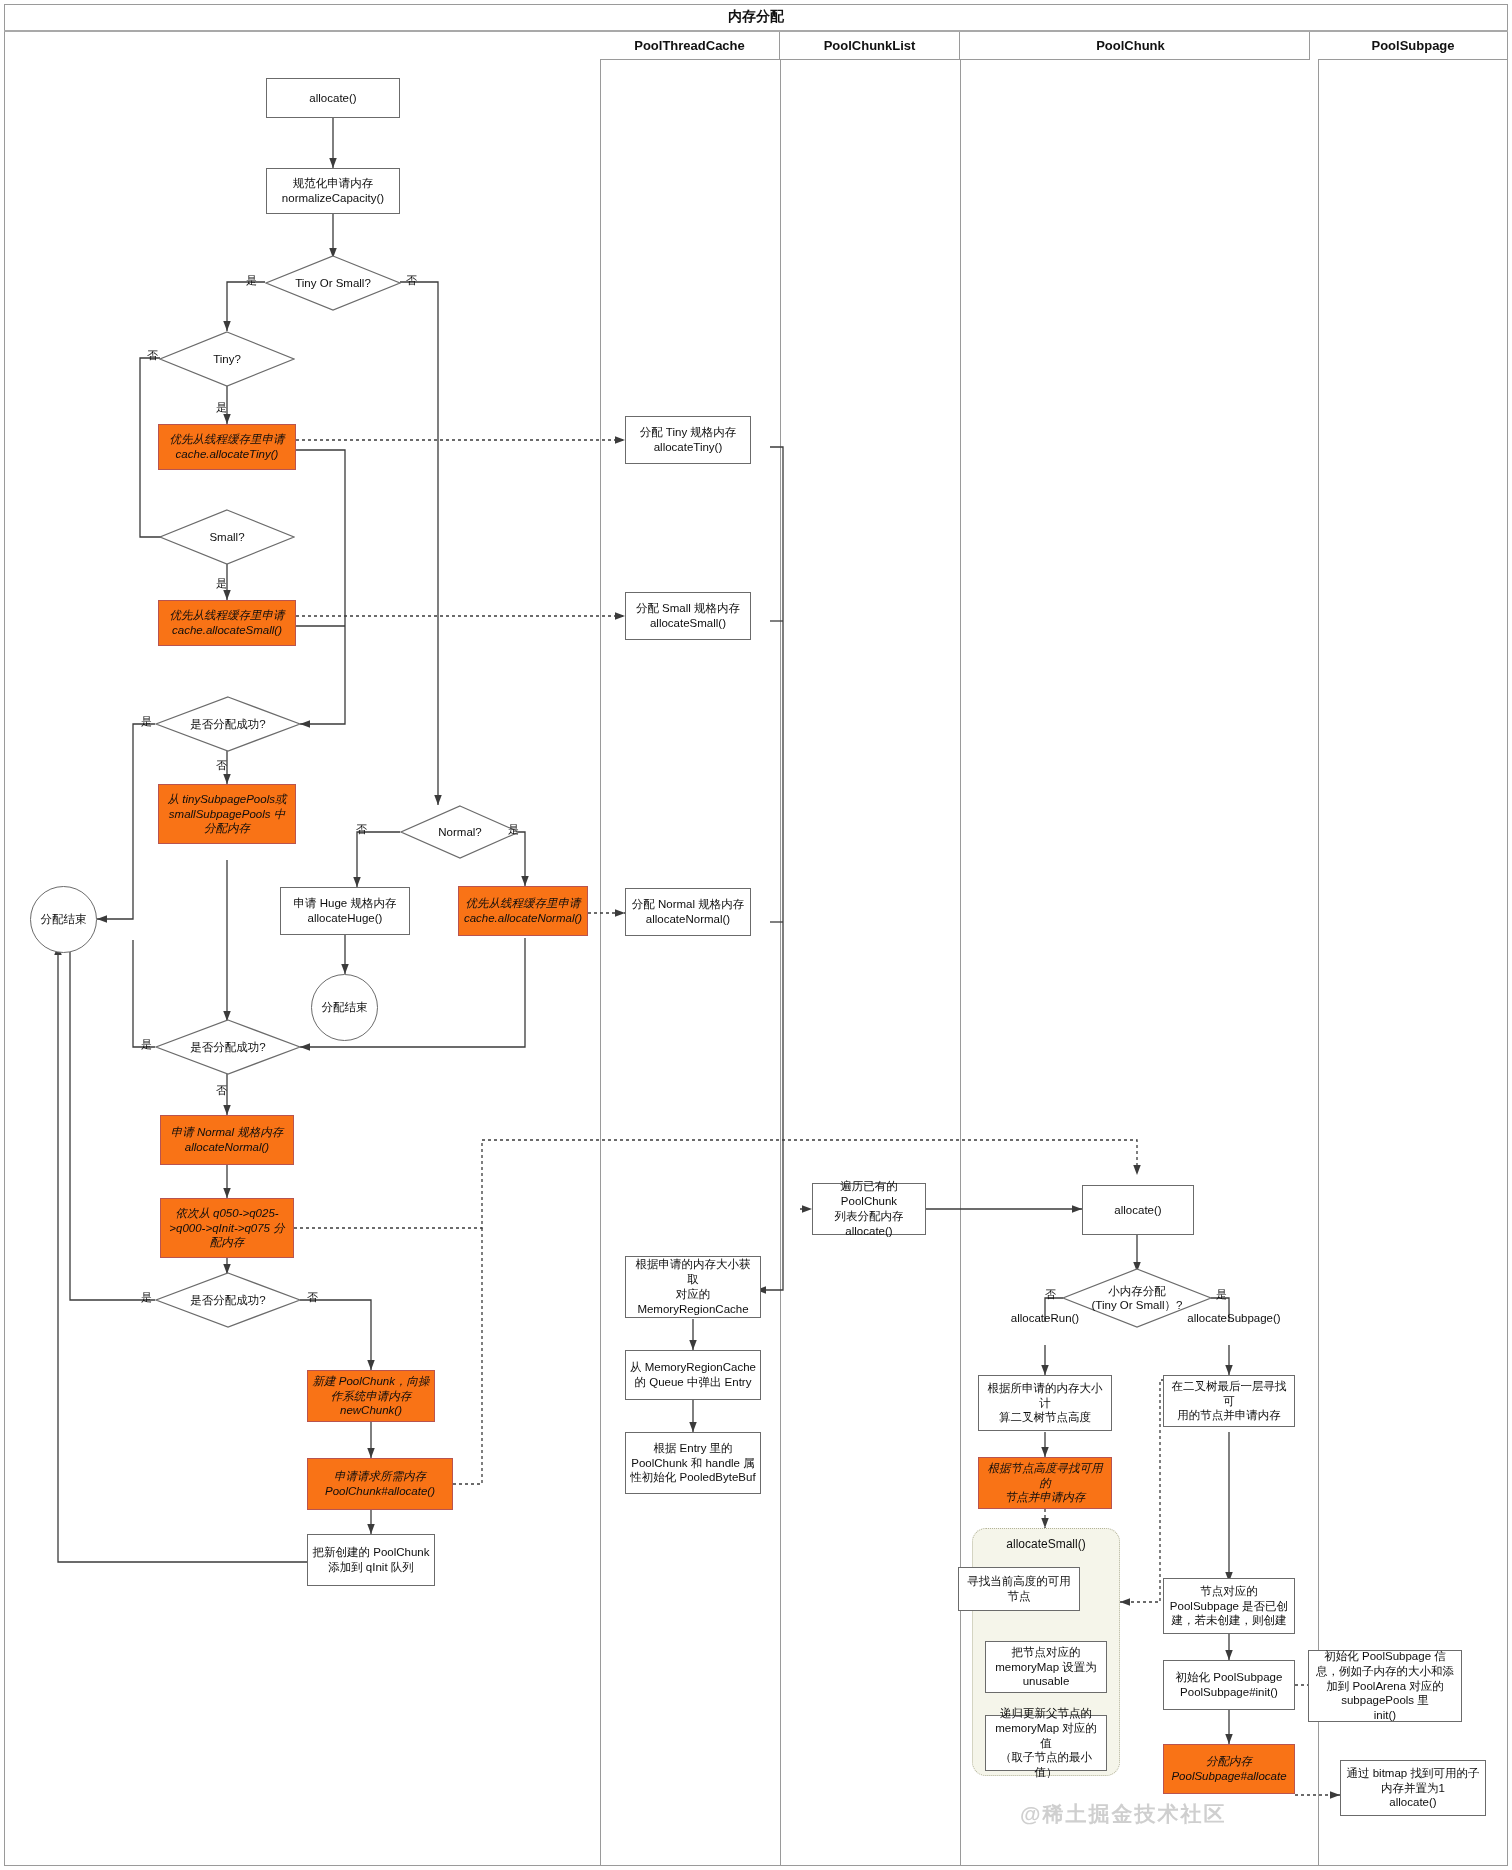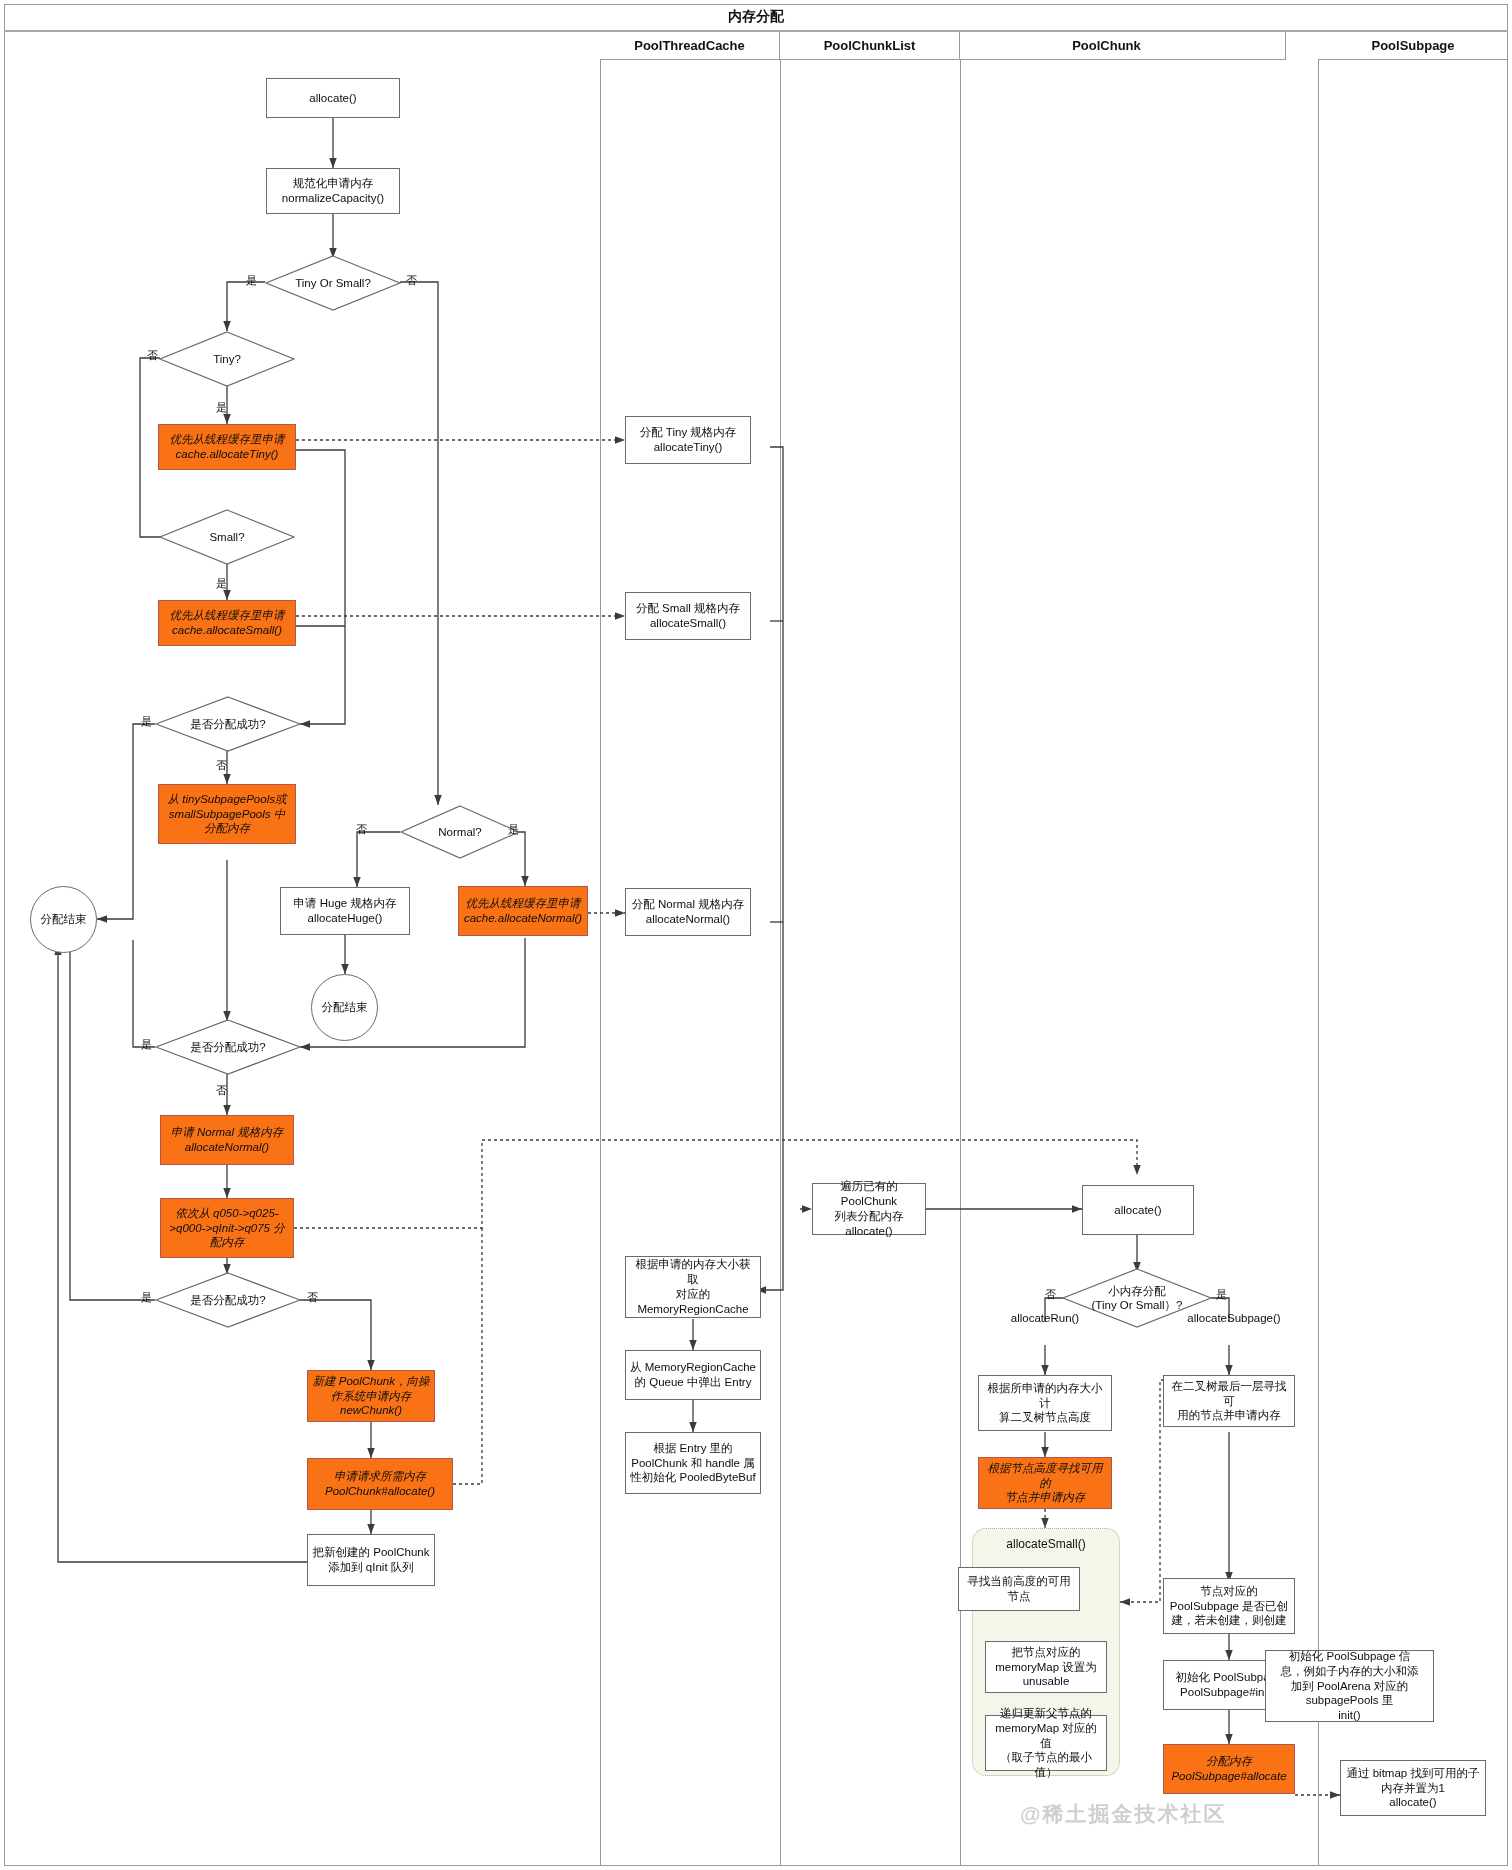--- a/index.html
+++ b/index.html
@@ -39,21 +39,21 @@
 </head>
 <body>
 
 <div id="page">
 
   <div class="lane-frame"></div>
   <div class="title-bar">内存分配</div>
 
   <div class="lane-head" style="left:600px;width:180px;">PoolThreadCache</div>
   <div class="lane-head" style="left:780px;width:180px;">PoolChunkList</div>
-  <div class="lane-head" style="left:928px;width:358px;">PoolChunk</div>
+  <div class="lane-head" style="left:952px;width:358px;">PoolChunk</div>
   <div class="lane-head last" style="left:1318px;width:190px;">PoolSubpage</div>
 
   <div class="lane-div" style="left:600px;"></div>
   <div class="lane-div" style="left:780px;"></div>
   <div class="lane-div" style="left:960px;"></div>
   <div class="lane-div" style="left:1318px;"></div>
 
   <svg id="wires">
     <defs>
       <marker id="ah" markerWidth="9" markerHeight="9" refX="8" refY="3" orient="auto" markerUnits="strokeWidth">
@@ -302,21 +302,21 @@
   <div class="node box" style="left:1163px;top:1375px;width:132px;height:52px;">在二叉树最后一层寻找可
 用的节点并申请内存</div>
   <div class="node box" style="left:1163px;top:1578px;width:132px;height:56px;">节点对应的
 PoolSubpage 是否已创
 建，若未创建，则创建</div>
   <div class="node box" style="left:1163px;top:1660px;width:132px;height:50px;">初始化 PoolSubpage
 PoolSubpage#init()</div>
   <div class="node box pink" style="left:1163px;top:1744px;width:132px;height:50px;">分配内存
 PoolSubpage#allocate</div>
 
-  <div class="node box" style="left:1265px;top:1650px;width:169px;height:72px;">初始化 PoolSubpage 信
+  <div class="node box" style="left:1308px;top:1650px;width:154px;height:72px;">初始化 PoolSubpage 信
 息，例如子内存的大小和添
 加到 PoolArena 对应的
 subpagePools 里
 init()</div>
   <div class="node box" style="left:1340px;top:1760px;width:146px;height:56px;">通过 bitmap 找到可用的子
 内存并置为1
 allocate()</div>
 
   <div class="elabel" style="left:246px;top:275px;">是</div>
   <div class="elabel" style="left:406px;top:275px;">否</div>

